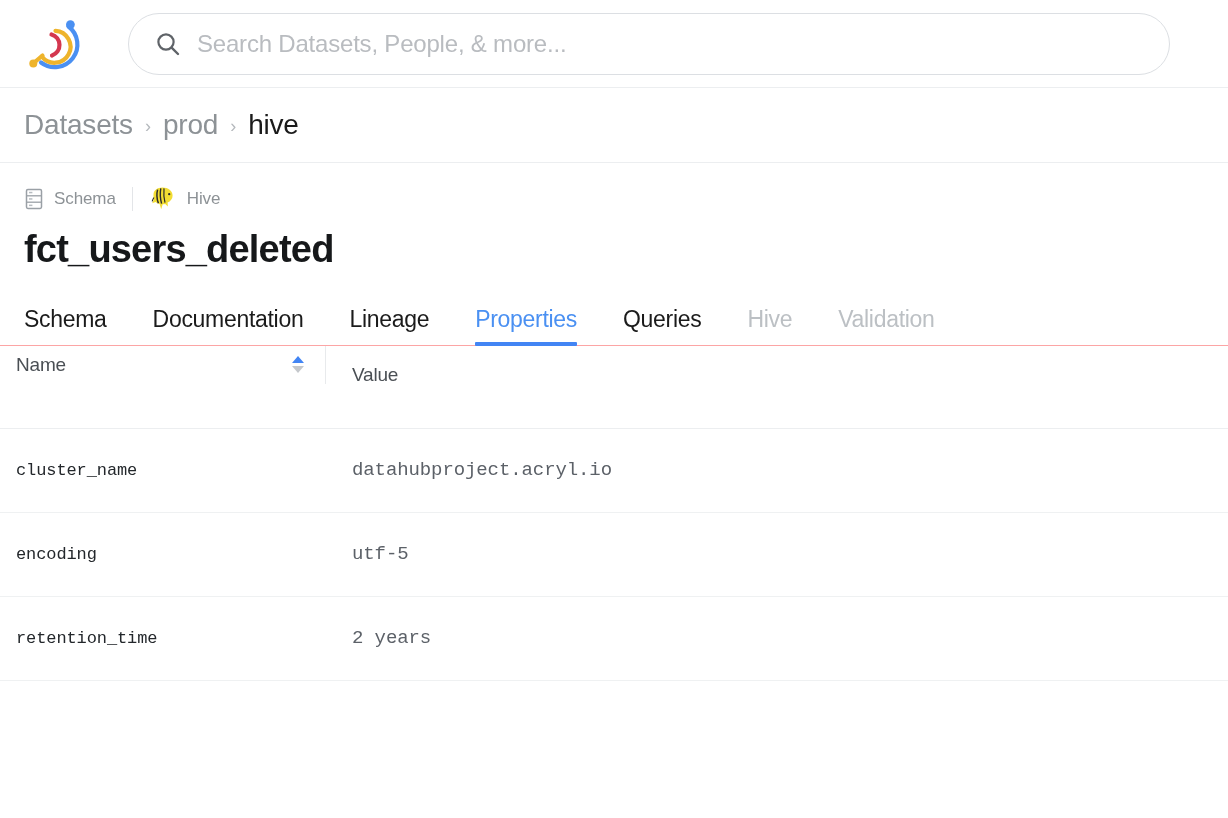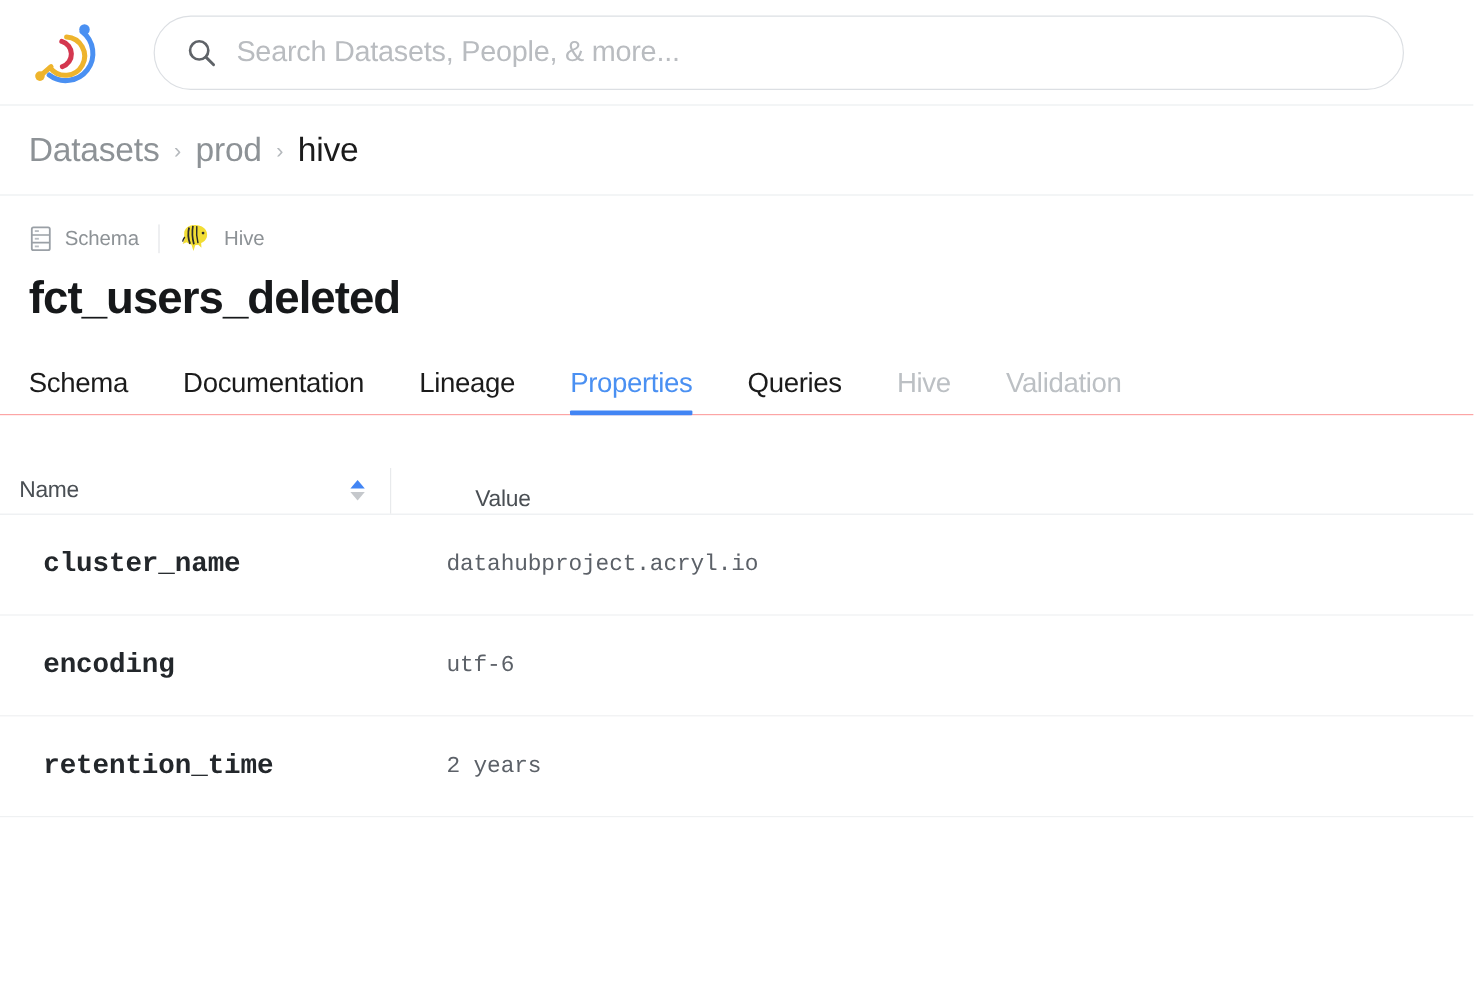--- a/index.html
+++ b/index.html
@@ -155,24 +155,23 @@
     height: 4px;
     background: #4285f4;
     border-radius: 1px;
   }
   .tab.disabled { color: #bcc0c4; cursor: not-allowed; }
 
   
   .props-table { width: 100%; }
   .props-head {
     display: flex;
-    align-items: flex-end;
+    align-items: flex-start;
     height: 83px;
     border-bottom: 1px solid #eceef0;
-    gap: 44px;
   }
   .col-name {
     flex: 0 0 326px;
     display: flex;
     align-items: center;
     padding-left: 16px;
   }
   .col-value {
     flex: 1 1 auto;
     padding-left: 26px;
@@ -215,25 +214,24 @@
   .props-row {
     display: flex;
     align-items: center;
     height: 84px;
     border-bottom: 1px solid #eff1f2;
   }
   .cell-name {
     flex: 0 0 326px;
     padding-left: 16px;
     font-family: "Liberation Mono", monospace;
-    font-size: 23px;
-    font-weight: bold;
+    font-size: 17px;
+    font-weight: normal;
     color: #23272b;
     letter-spacing: -0.1px;
-    margin-left: 20px;
   }
   .cell-value {
     flex: 1 1 auto;
     padding-left: 26px;
     font-family: "Liberation Mono", monospace;
     font-size: 19px;
     color: #5c6168;
     letter-spacing: -0.1px;
   }
 </style>
@@ -347,21 +345,21 @@
     </div>
   </div>
 
   <div class="props-row">
     <div class="cell-name">cluster_name</div>
     <div class="cell-value">datahubproject.acryl.io</div>
   </div>
 
   <div class="props-row">
     <div class="cell-name">encoding</div>
-    <div class="cell-value">utf-6</div>
+    <div class="cell-value">utf-5</div>
   </div>
 
   <div class="props-row">
     <div class="cell-name">retention_time</div>
     <div class="cell-value">2 years</div>
   </div>
 
 </div>
 
 </body></html>

